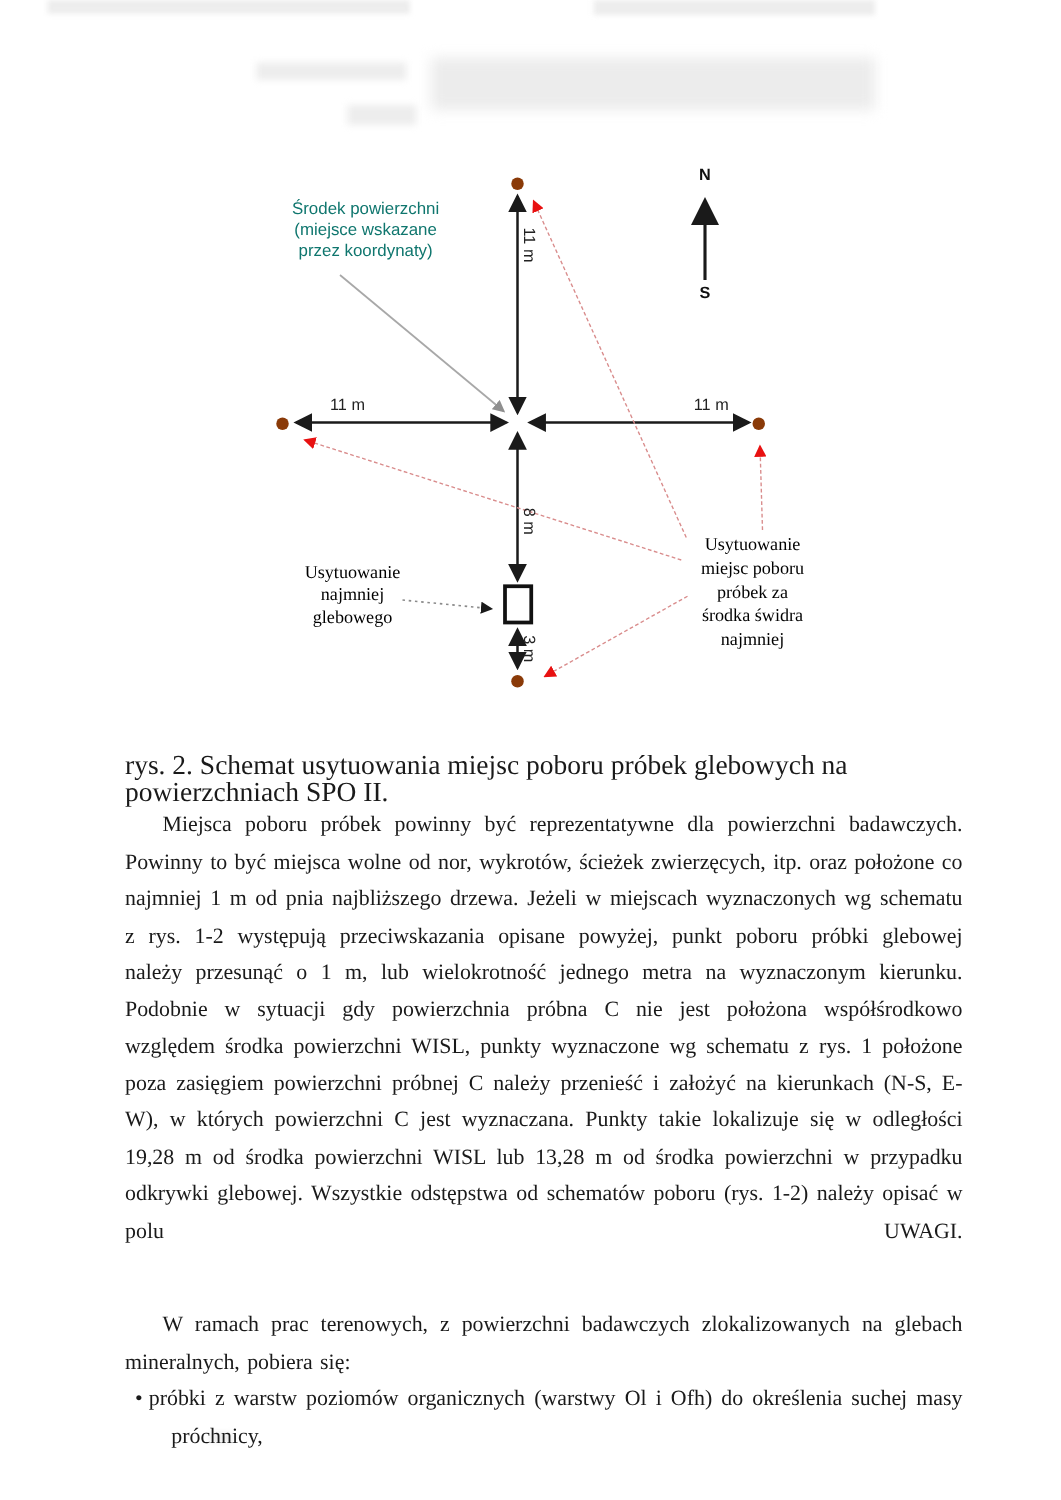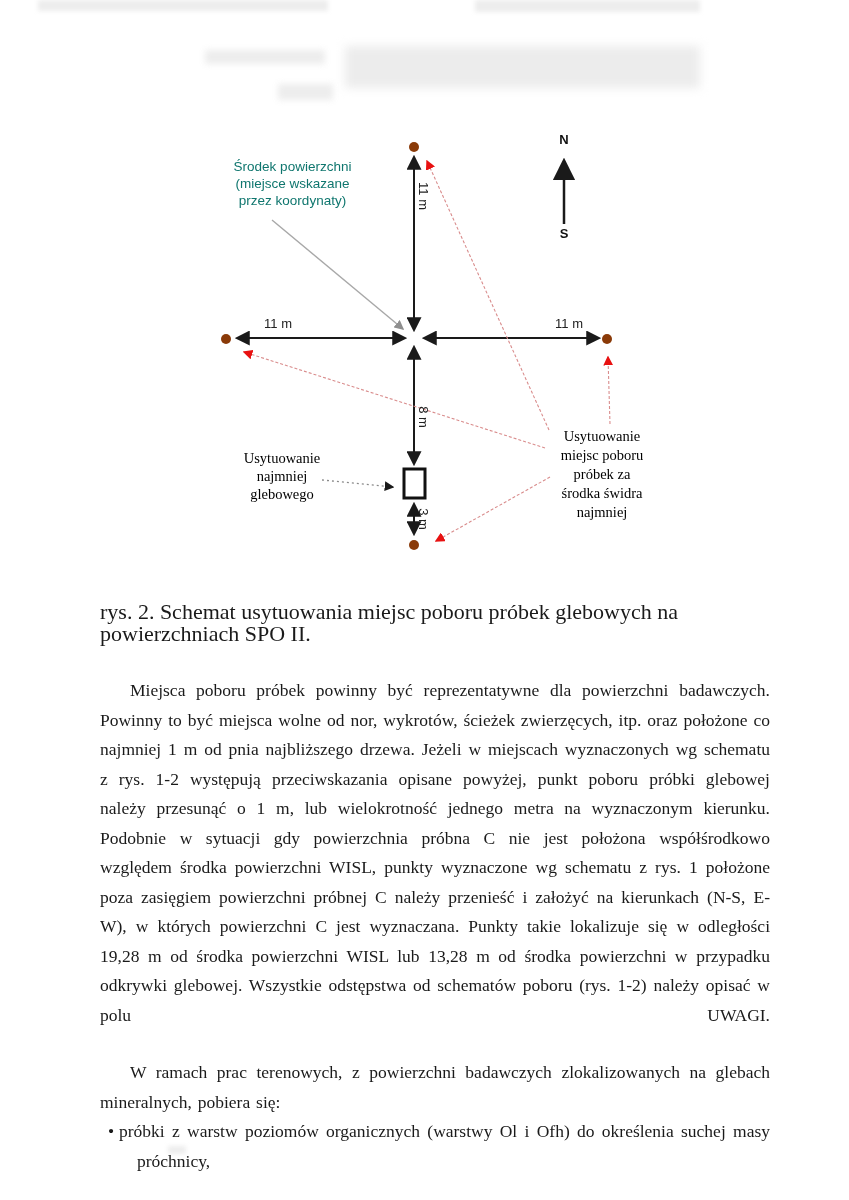--- a/index.html
+++ b/index.html
@@ -42,22 +42,22 @@
   
   .textcol{position:absolute;left:100px;top:601px;width:670px;}
   .caption{font-size:22px;line-height:22px;}
   .body-par{
     margin:0;
     font-size:17.5px;line-height:29.5px;
     text-align:justify;text-align-last:justify;
     word-spacing:1.5px;
     text-indent:30px;
   }
-  .body-par.p1{margin-top:31px;}
-  .body-par.p2{margin-top:28px;text-align-last:left;}
+  .body-par.p1{}
+  .body-par.p2{margin-top:46px;text-align-last:left;}
   .bullet-row{display:flex;margin-top:0;}
   .bullet-mark{
     width:37px;flex:0 0 37px;
     padding-left:8px;box-sizing:border-box;
     font-size:17.5px;line-height:29.5px;
   }
   .bullet-text{
     flex:1;
     font-size:17.5px;line-height:29.5px;
     text-align:justify;word-spacing:1.5px;

